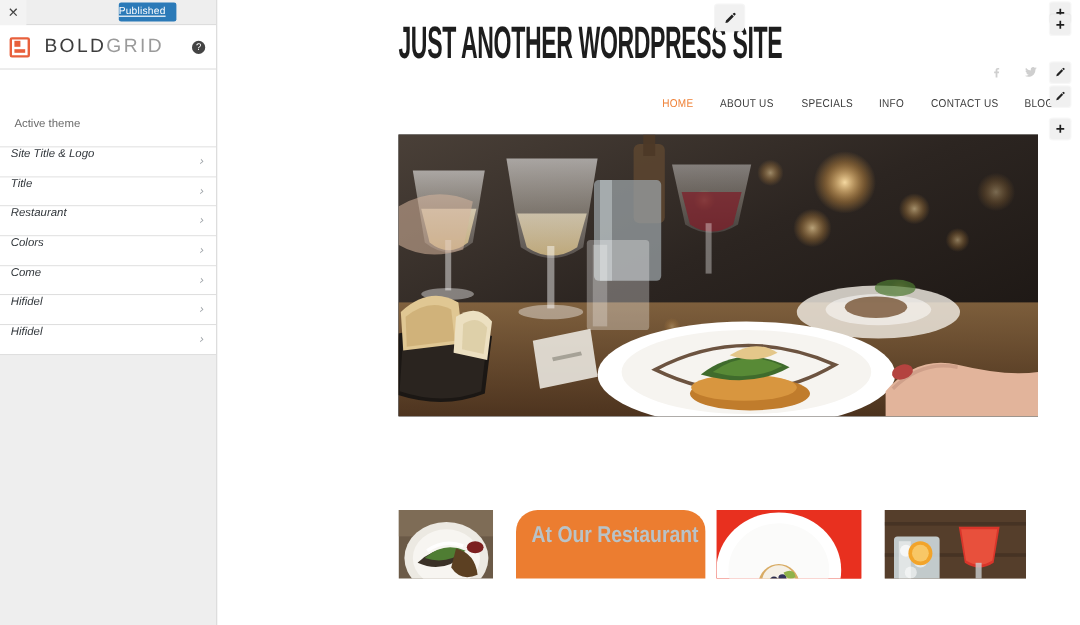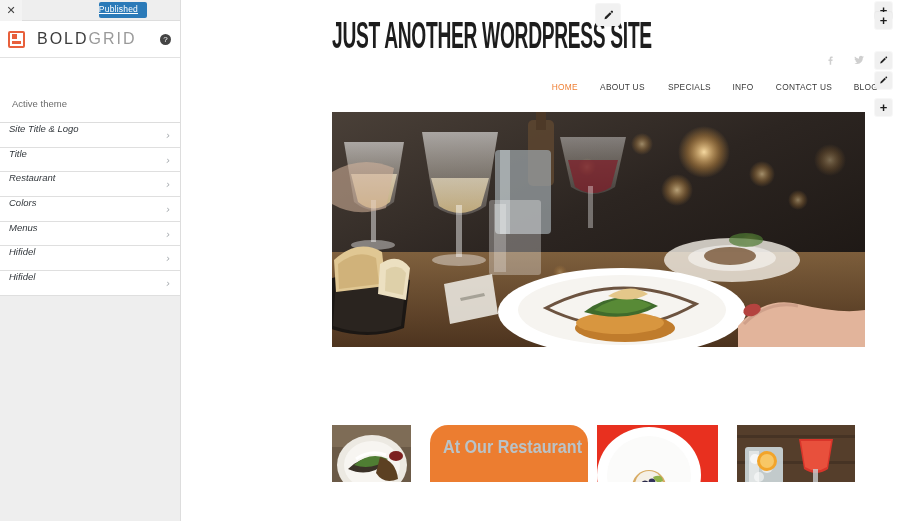--- a/index.html
+++ b/index.html
@@ -270,21 +270,21 @@
       </div>
       <div class="nav-item">
         <span class="label">Restaurant</span>
         <span class="chev">›</span>
       </div>
       <div class="nav-item">
         <span class="label">Colors</span>
         <span class="chev">›</span>
       </div>
       <div class="nav-item">
-        <span class="label">Menus</span>
+        <span class="label">Come</span>
         <span class="chev">›</span>
       </div>
       <div class="nav-item">
         <span class="label">Hifidel</span>
         <span class="chev">›</span>
       </div>
       <div class="nav-item">
         <span class="label">Hifidel</span>
         <span class="chev">›</span>
       </div>

